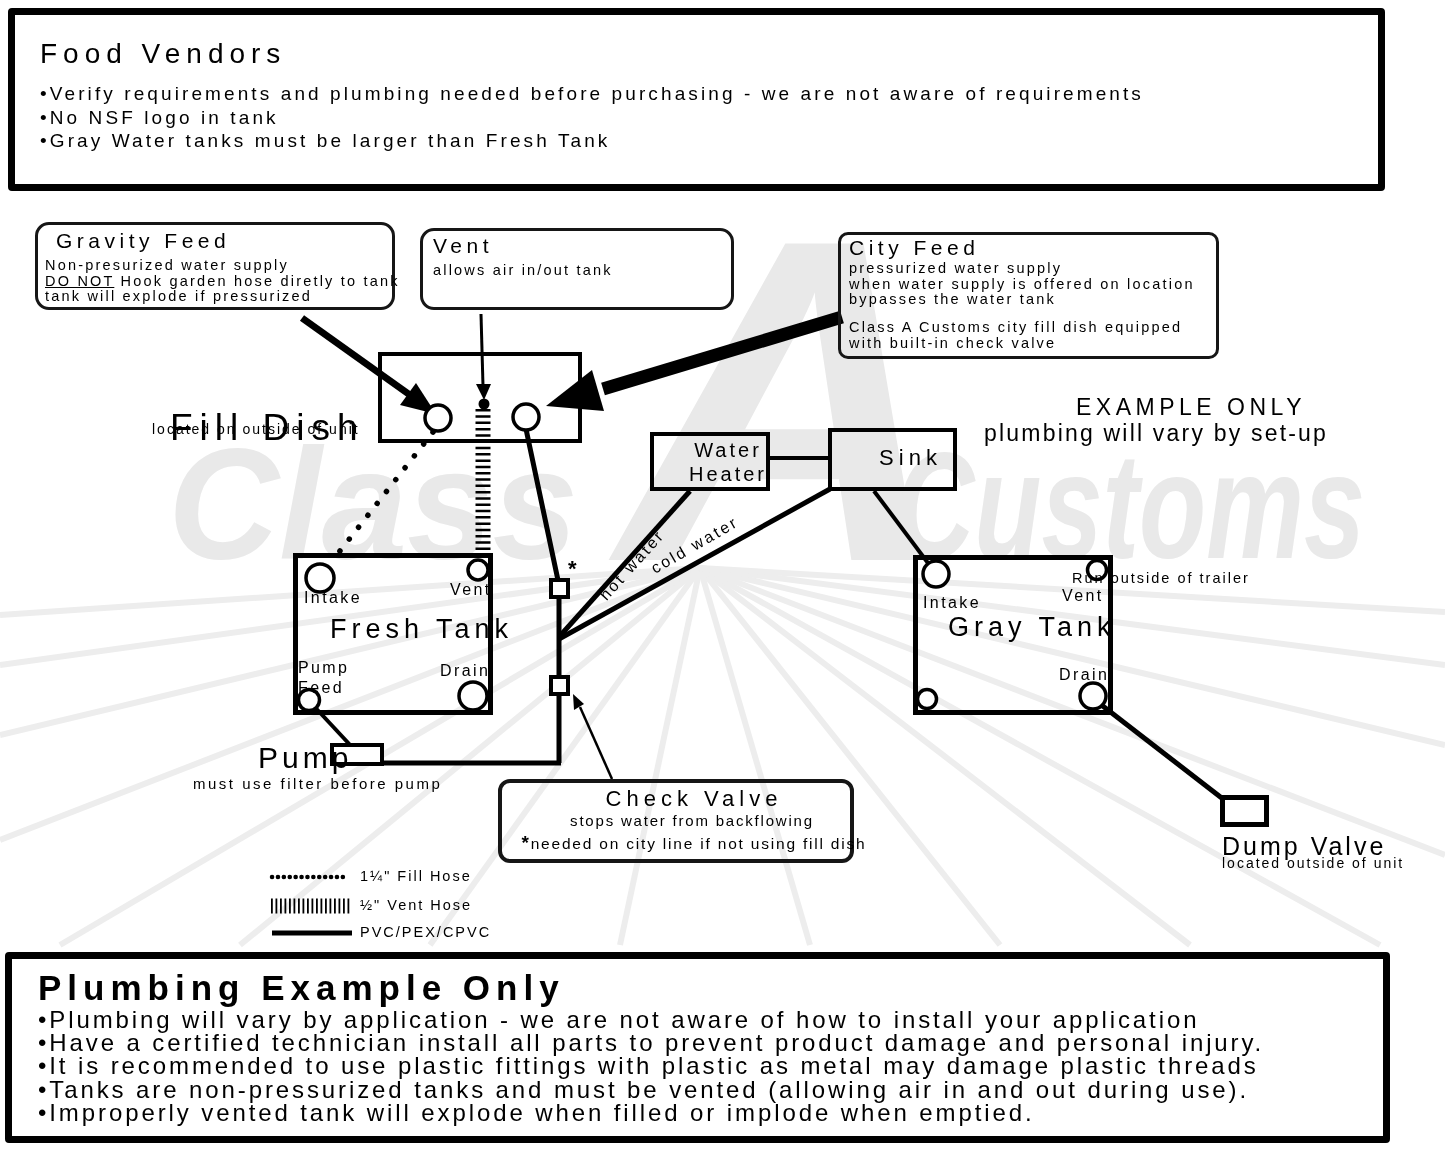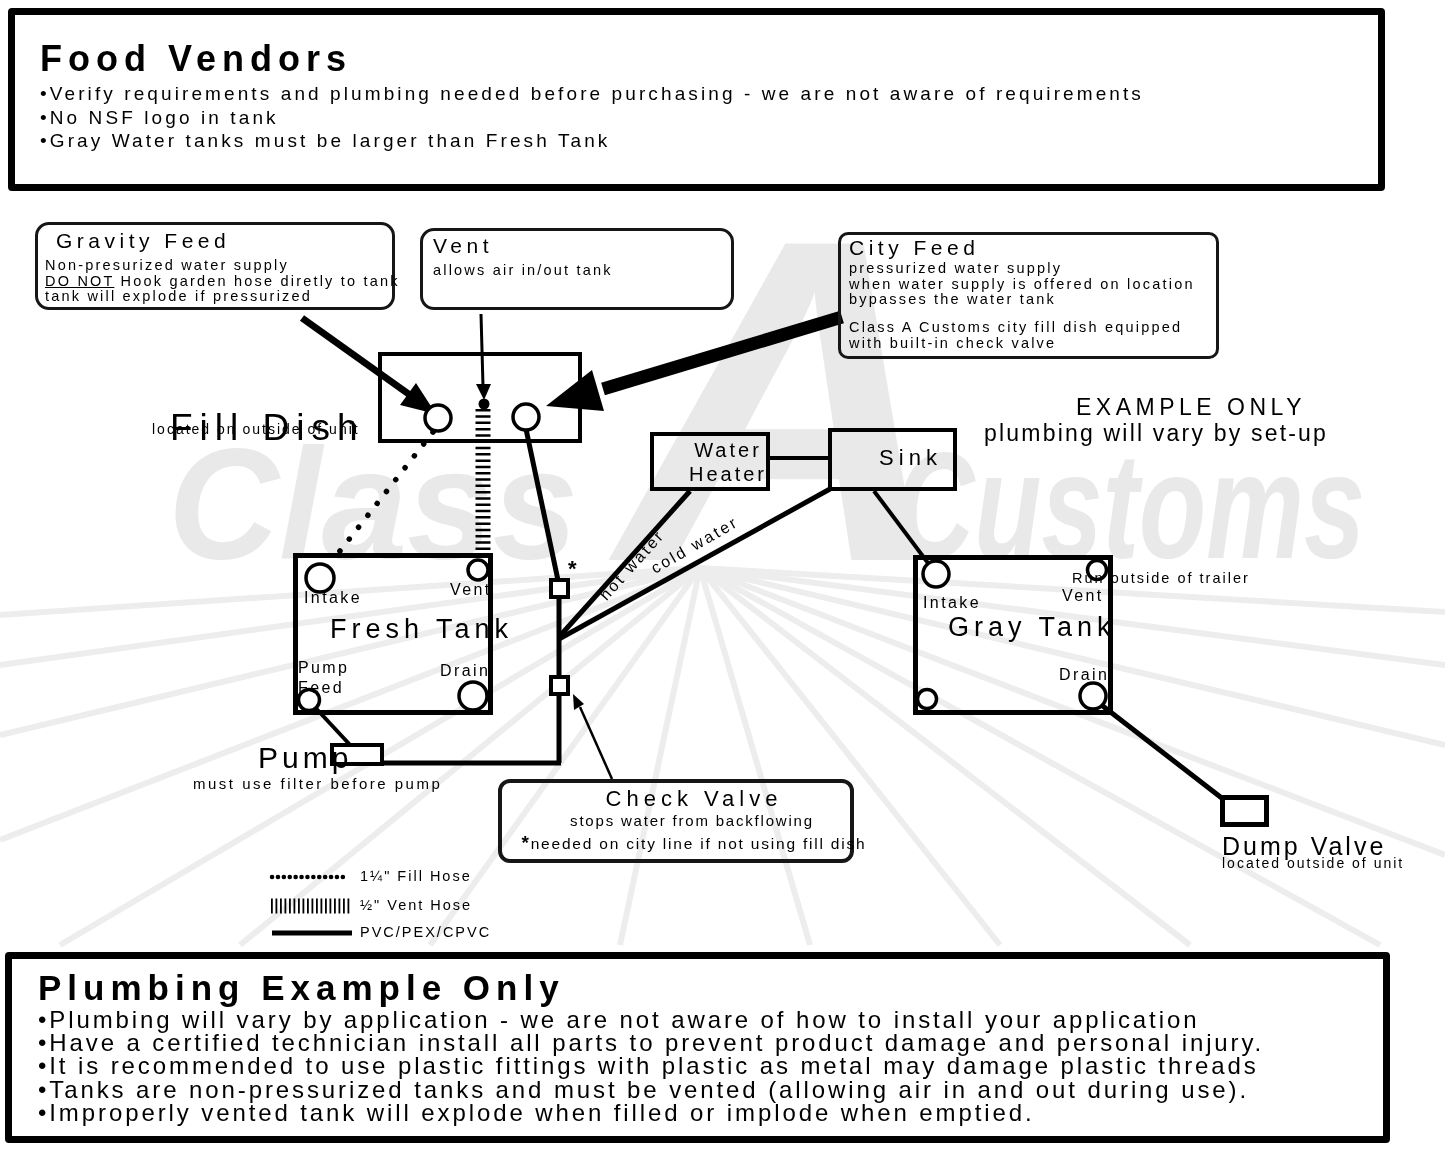--- a/index.html
+++ b/index.html
@@ -96,21 +96,21 @@
 
     <rect x="551" y="580" width="17" height="17" fill="#fff" stroke="#000" stroke-width="4"></rect>
     <rect x="551" y="677" width="17" height="17" fill="#fff" stroke="#000" stroke-width="4"></rect>
 
     <line x1="272" y1="877" x2="348" y2="877" stroke="#000" stroke-width="4.5" stroke-dasharray="0.1 5.8" stroke-linecap="round"></line>
     <line x1="271" y1="906" x2="352" y2="906" stroke="#000" stroke-width="15" stroke-dasharray="1.8 2.7"></line>
     <line x1="272" y1="933" x2="352" y2="933" stroke="#000" stroke-width="5"></line>
   </svg>
 
   <div class="box heavy" style="left:8px;top:8px;width:1377px;height:183px;"></div>
-  <div class="txt" style="left:40px;top:38px;font-size:36px;font-weight:bold;letter-spacing:6px;">Food Vendors</div>
+  <div class="txt" style="left:40px;top:38px;font-size:28px;font-weight:normal;letter-spacing:6px;">Food Vendors</div>
   <div class="txt" style="left:40px;top:82px;font-size:19px;letter-spacing:3.1px;line-height:23.5px;">
     <div>•Verify requirements and plumbing needed before purchasing - we are not aware of requirements</div>
     <div>•No NSF logo in tank</div>
     <div>•Gray Water tanks must be larger than Fresh Tank</div>
   </div>
 
   <div class="box callout" style="left:35px;top:222px;width:360px;height:88px;"></div>
   <div class="txt ctitle" style="left:56px;top:229px;">Gravity Feed</div>
   <div class="txt small" style="left:45px;top:258px;">
     <div>Non-presurized water supply</div>

